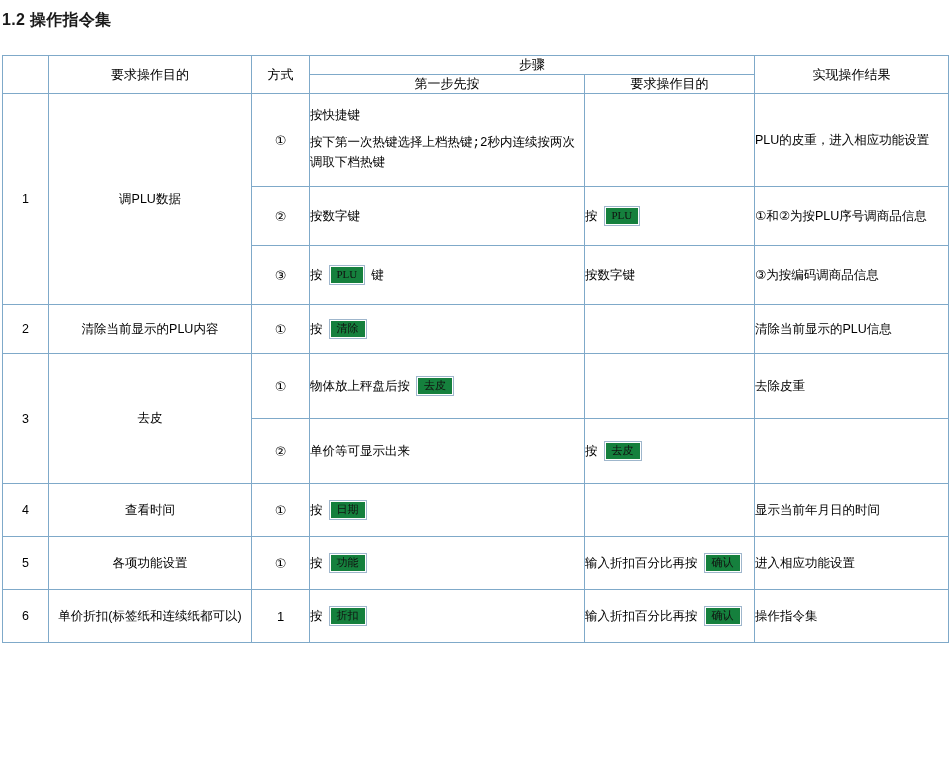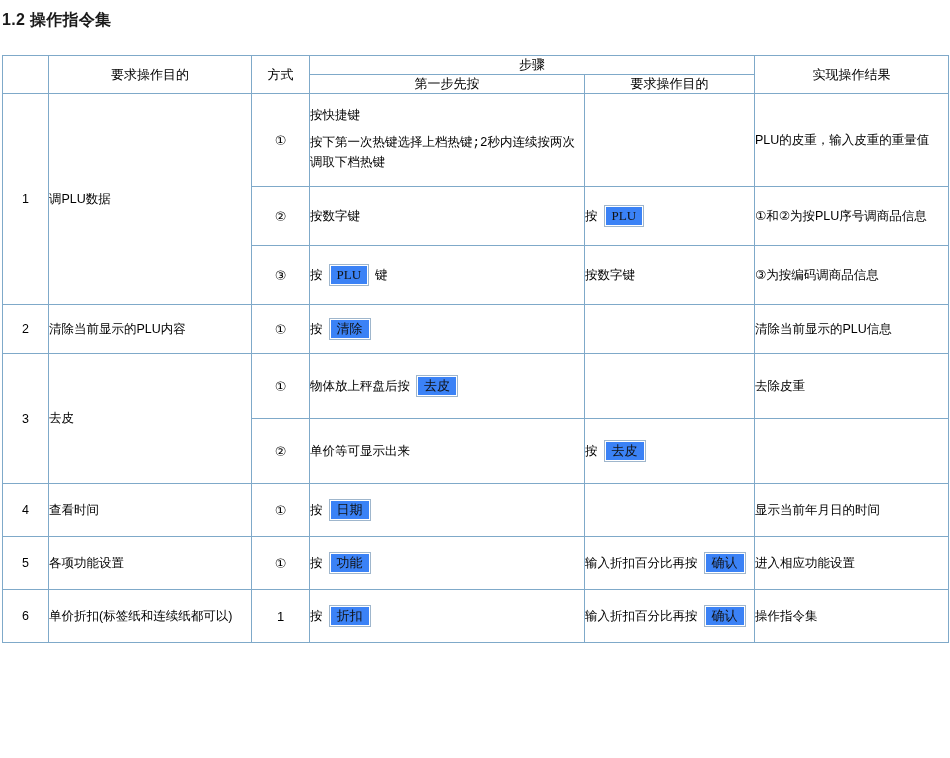--- a/index.html
+++ b/index.html
@@ -34,40 +34,40 @@
     margin-top: 24px;
     margin-left: 2px;
     font-size: 12.5px;
   }
   table.instr td, table.instr th {
     border: 1px solid #7fa9c9;
     padding: 0;
     vertical-align: middle;
     font-weight: normal;
   }
-  .ctr { }
+  .ctr { text-align: center; }
   .lft { text-align: left; }
   .cellpad { padding: 7px 8px; }
   .hdr-cell { text-align: center; padding: 10px 6px; font-size: 13px; }
   .num-cell { text-align: center; font-size: 12.5px; }
   .circ { text-align: center; font-size: 13px; }
   .bold { font-weight: bold; }
   .res { padding: 7px 10px; text-align: left; }
   .keyline {
     display: flex;
     align-items: center;
     gap: 6px;
     flex-wrap: wrap;
   }
   .key {
     display: inline-block;
     border: 1px solid #9fb6cc;
-    background: #3b82f6;
+    background: #15803d;
     padding: 3px 7px 4px 7px;
-    font-size: 13px;
+    font-size: 11px;
     line-height: 1;
     font-family: "Liberation Serif", "DejaVu Serif", serif;
     color: #111;
     min-width: 20px;
     text-align: center;
     box-shadow: 0 0 0 1px #ffffff inset;
   }
   .stack p { margin: 0 0 8px 0; font-family: Liberation Mono, monospace; }
   .stack p:last-child { margin-bottom: 0; }
   .txt { line-height: 1.55; }
@@ -115,21 +115,21 @@
         <td rowspan="3" class="num-cell">1</td>
         <td rowspan="3" class="ctr cellpad">调PLU数据</td>
         <td class="circ r1a">①</td>
         <td class="lft cellpad r1a">
           <div class="stack txt">
             <p>按快捷键</p>
             <p>按下第一次热键选择上档热键;2秒内连续按两次调取下档热键</p>
           </div>
         </td>
         <td class="lft cellpad r1a"></td>
-        <td rowspan="1" class="res r1a">PLU的皮重，输入皮重的重量值</td>
+        <td rowspan="1" class="res r1a">PLU的皮重，进入相应功能设置</td>
       </tr>
       <tr>
         <td class="circ r1b">②</td>
         <td class="lft cellpad r1b">按数字键</td>
         <td class="lft cellpad r1b">
           <div class="keyline">
             <span>按</span>
             <span class="key">PLU</span>
           </div>
         </td>

